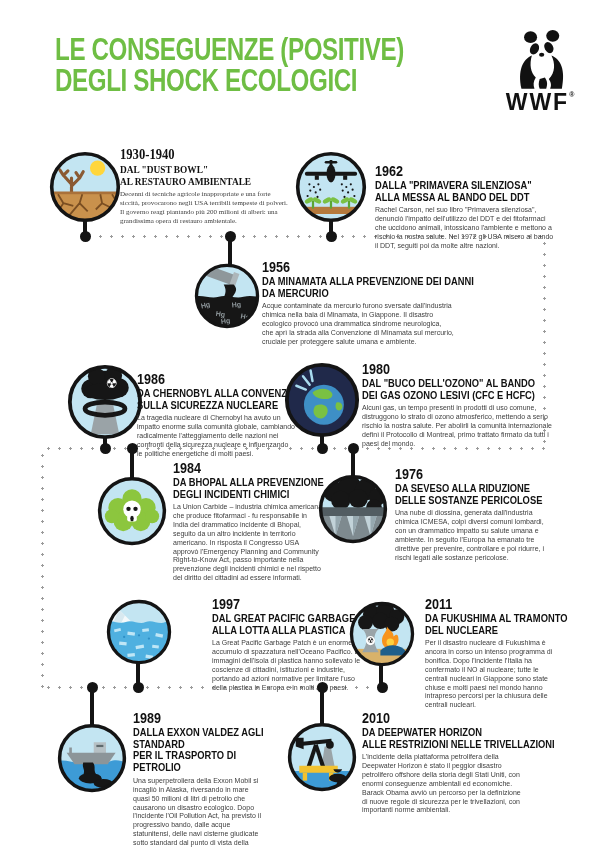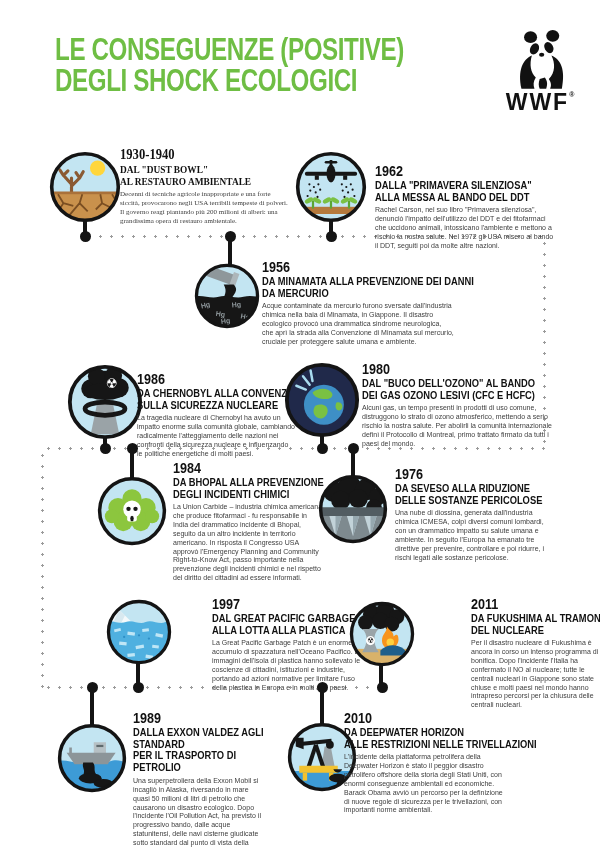--- a/index.html
+++ b/index.html
@@ -386,21 +386,21 @@
         <circle cx="26" cy="48" r="5.5" fill="#ffffff"></circle>
         <text x="26" y="51.5" font-size="9" fill="#161616" text-anchor="middle" font-family="DejaVu Sans, sans-serif">☢</text>
         <path d="M40,48 C40,40 46,38 46,31 C50,37 54,37 54,43 C58,39 60,41 60,47 C60,53 54,58 50,58 C44,58 40,54 40,48 Z" fill="#f7941d"></path>
         <circle cx="50" cy="50" r="4.5" fill="#ffd23f"></circle>
         <path d="M38,60 C46,52 58,52 66,58 C71,62 69,66 62,66 L38,66 Z" fill="#1e5f8b"></path>
       </g>
       <circle cx="40" cy="40" r="37" fill="none" stroke="#141414" stroke-width="4"></circle>
     </svg>
     <div class="stem" style="left:379px;top:665px;height:23px;"></div>
     <div class="node-dot" style="left:377px;top:682px;"></div>
-    <div class="event-text" style="left:425px;top:597px;width:130px;margin-left:46px;">
+    <div class="event-text" style="left:425px;top:597px;width:130px;">
       <h2 class="event-year">2011</h2>
       <h3 class="event-title">DA FUKUSHIMA AL TRAMONTO
 DEL NUCLEARE</h3>
       <p class="event-body">Per il disastro nucleare di Fukushima è ancora in corso un intenso programma di bonifica. Dopo l'incidente l'Italia ha confermato il NO al nucleare; tutte le centrali nucleari in Giappone sono state chiuse e molti paesi nel mondo hanno intrapreso percorsi per la chiusura delle centrali nucleari.</p>
     </div>
   </article>
 
   <article>
     <div class="node-dot" style="left:87px;top:682px;"></div>
     <div class="stem" style="left:90px;top:688px;height:37px;"></div>
@@ -457,21 +457,21 @@
         <rect x="18" y="58" width="5" height="9" fill="#f2c230"></rect>
         <rect x="48" y="58" width="5" height="9" fill="#f2c230"></rect>
         <g fill="#161616">
           <path d="M53,54 C55,59 61,59 63,54 Z"></path>
           <ellipse cx="58" cy="64" rx="10" ry="5"></ellipse>
           <ellipse cx="66" cy="70" rx="9" ry="5"></ellipse>
         </g>
       </g>
       <circle cx="40" cy="40" r="37" fill="none" stroke="#141414" stroke-width="4"></circle>
     </svg>
-    <div class="event-text" style="left:344px;top:711px;width:165px;">
+    <div class="event-text" style="left:362px;top:711px;width:165px;">
       <h2 class="event-year">2010</h2>
       <h3 class="event-title">DA DEEPWATER HORIZON
 ALLE RESTRIZIONI NELLE TRIVELLAZIONI</h3>
       <p class="event-body">L'incidente della piattaforma petrolifera della Deepwater Horizon è stato il peggior disastro petrolifero offshore della storia degli Stati Uniti, con enormi conseguenze ambientali ed economiche. Barack Obama avviò un percorso per la definizione di nuove regole di sicurezza per le trivellazioni, con importanti norme ambientali.</p>
     </div>
   </article>
 
 </div>
 
 </body></html>

